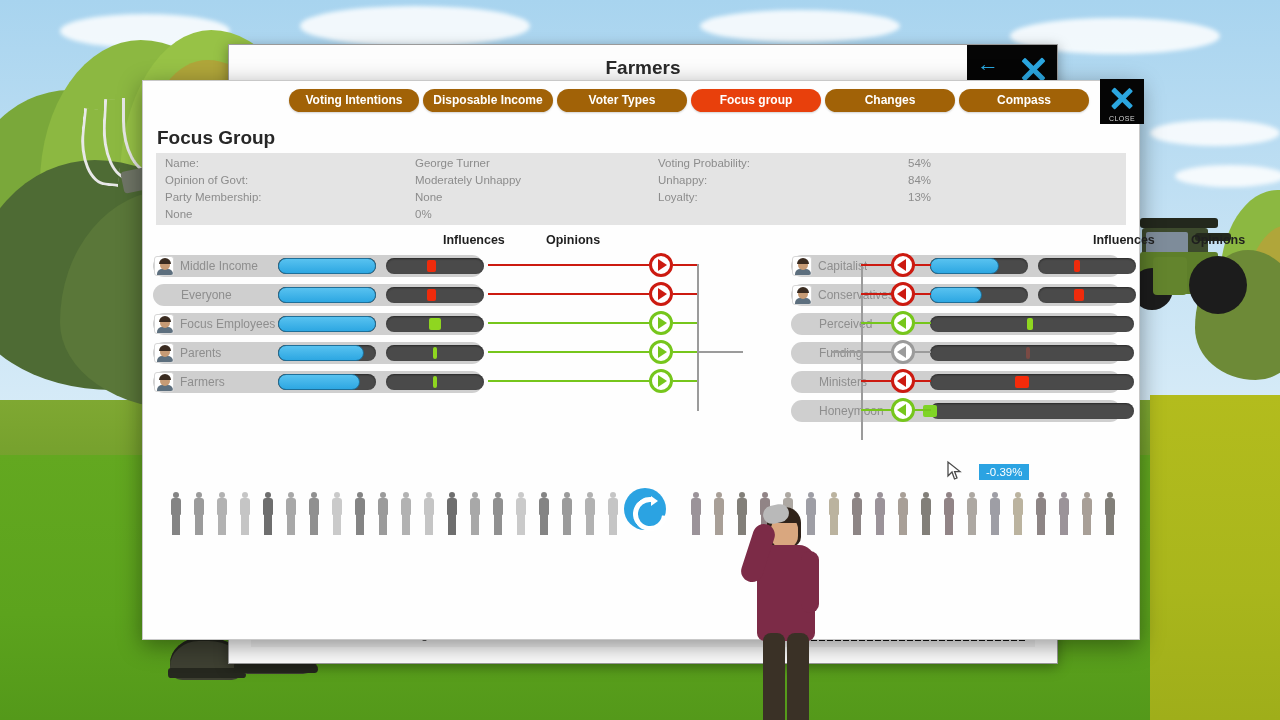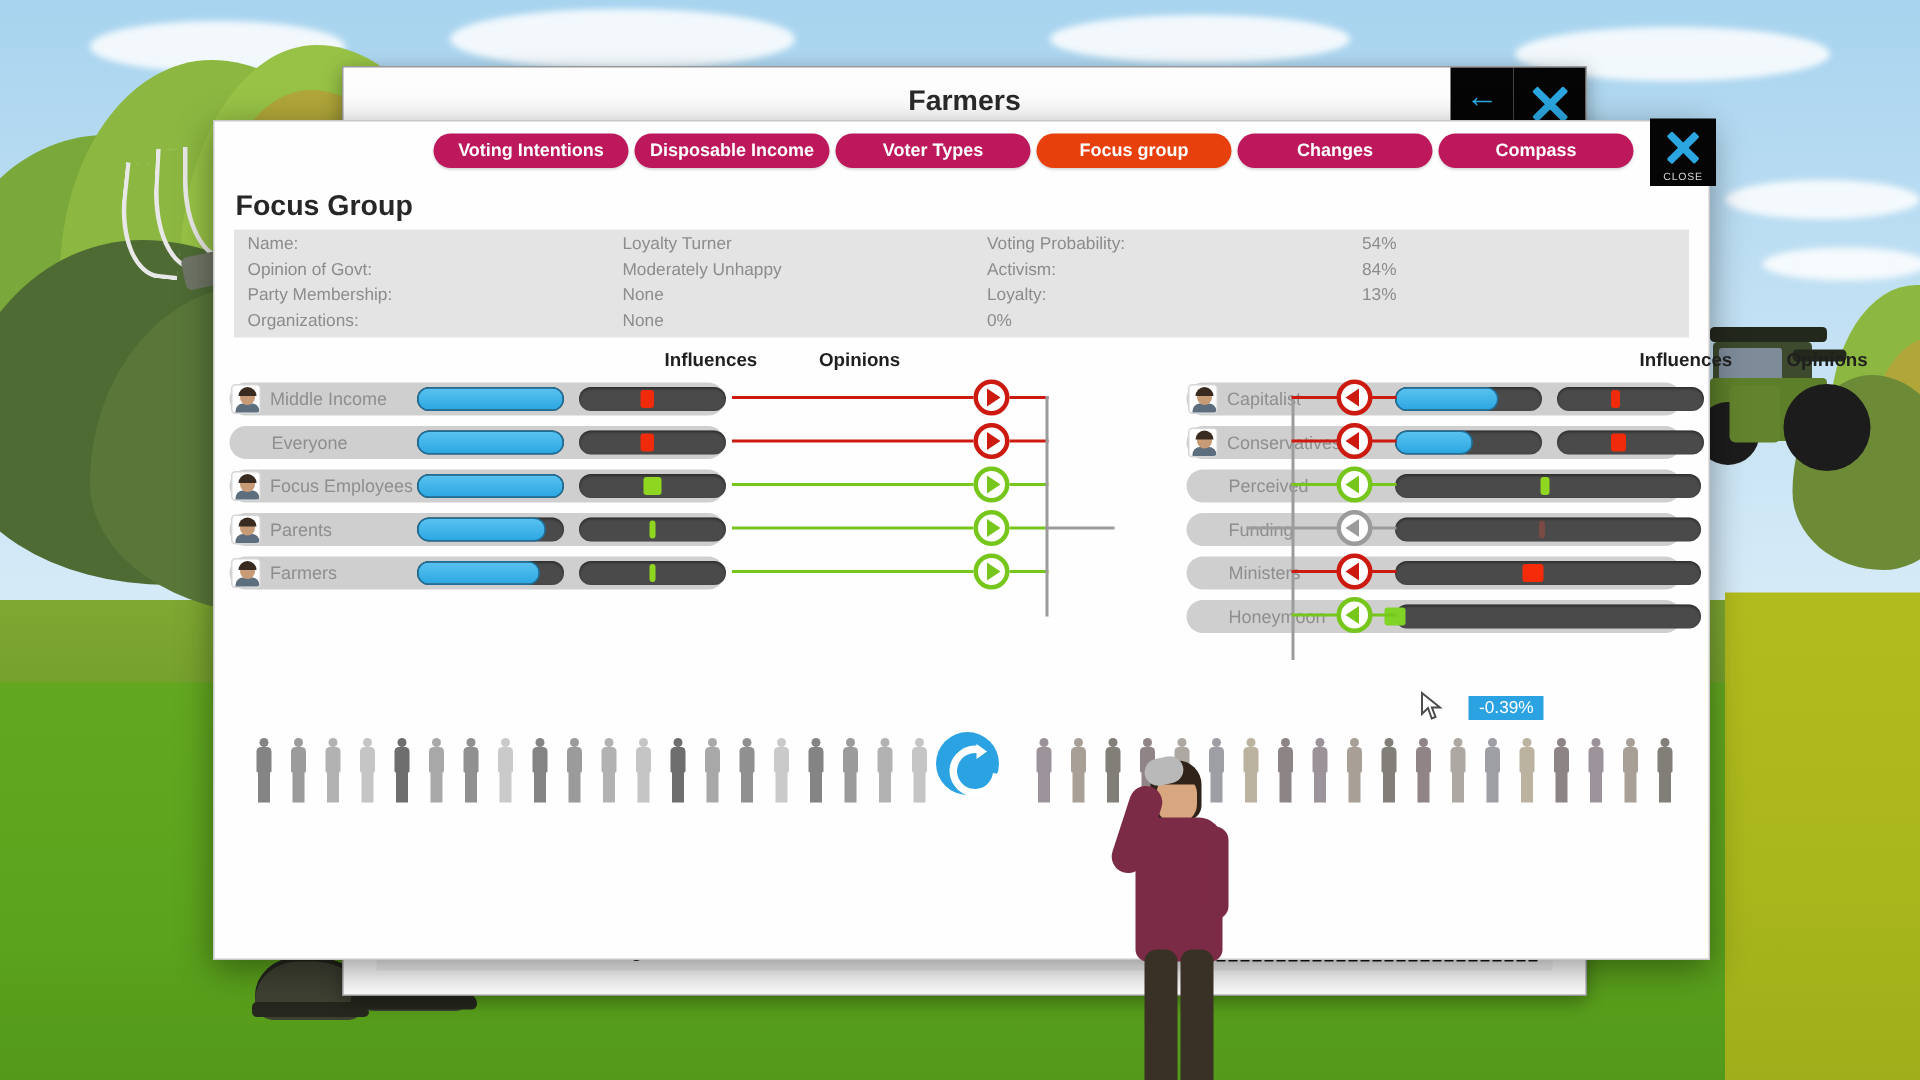--- a/index.html
+++ b/index.html
@@ -107,21 +107,21 @@
     position: absolute; left: 142px; top: 80px; width: 998px; height: 560px;
     background: #fefefe; border: 1px solid #c8c8c8;
     box-shadow: 0 6px 22px rgba(0,0,0,.40);
   }
   #tabs {
     position: absolute; left: 146px; top: 8px; width: 800px;
     display: flex; gap: 4px;
   }
   .tab {
     flex: 1; height: 23px; line-height: 23px; text-align: center;
-    border-radius: 12px; background: #be185d; color: #fff;
+    border-radius: 12px; background: #a16207; color: #fff;
     font-size: 12px; font-weight: bold; cursor: pointer;
     box-shadow: 0 1px 2px rgba(0,0,0,.18);
     white-space: nowrap; overflow: hidden;
   }
   .tab.active { background: #e8400c; }
   .panel-close {
     position: absolute; right: -5px; top: -2px; width: 44px; height: 45px;
     background: #050505; color: #2ba6e0; cursor: pointer;
   }
   .panel-close .lab {
@@ -349,32 +349,31 @@
 
   <div class="panel-close">
     <div class="xglyph"></div>
     <div class="lab">CLOSE</div>
   </div>
 
   <h1 class="pagetitle">Focus Group</h1>
 
   <div id="infobox">
       <div>Name:</div>
-      <div>Loyalty Turner</div>
+      <div>George Turner</div>
       <div>Voting Probability:</div>
       <div>54%</div>
       <div>Opinion of Govt:</div>
       <div>Moderately Unhappy</div>
-      <div>Activism:</div>
+      <div>Unhappy:</div>
       <div>84%</div>
       <div>Party Membership:</div>
       <div>None</div>
       <div>Loyalty:</div>
       <div>13%</div>
-      <div>Organizations:</div>
       <div>None</div>
       <div>0%</div>
     </div>
 
   <div id="diagram">
     <div class="colhdr" style="left:300px;top:0px;">Influences</div>
     <div class="colhdr" style="left:403px;top:0px;">Opinions</div>
     <div class="colhdr" style="left:950px;top:0px;">Influences</div>
     <div class="colhdr" style="left:1048px;top:0px;">Opinions</div>
 

